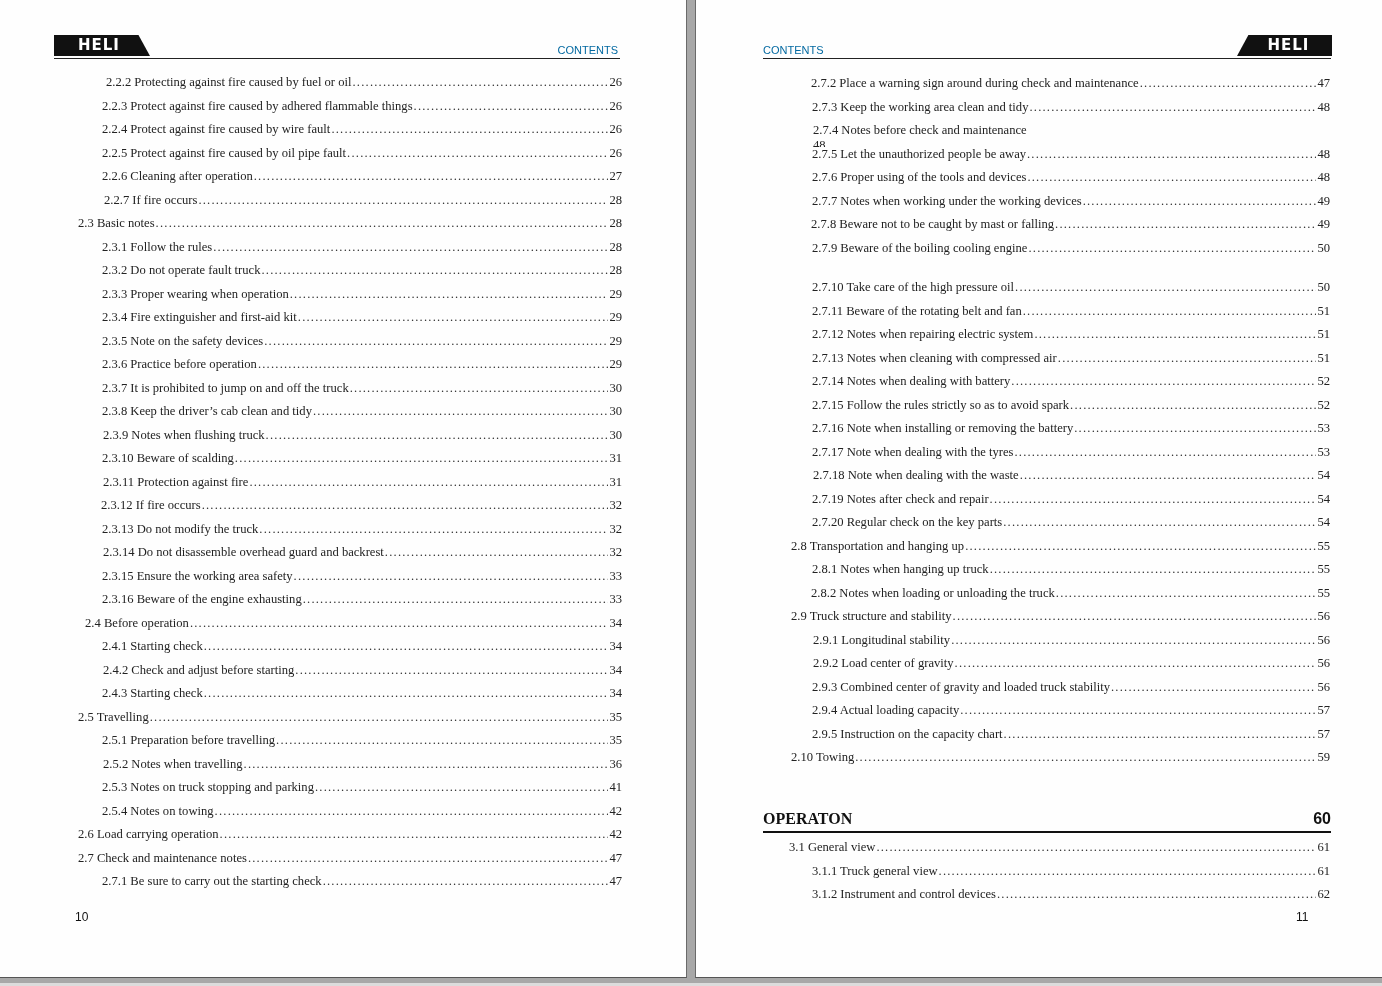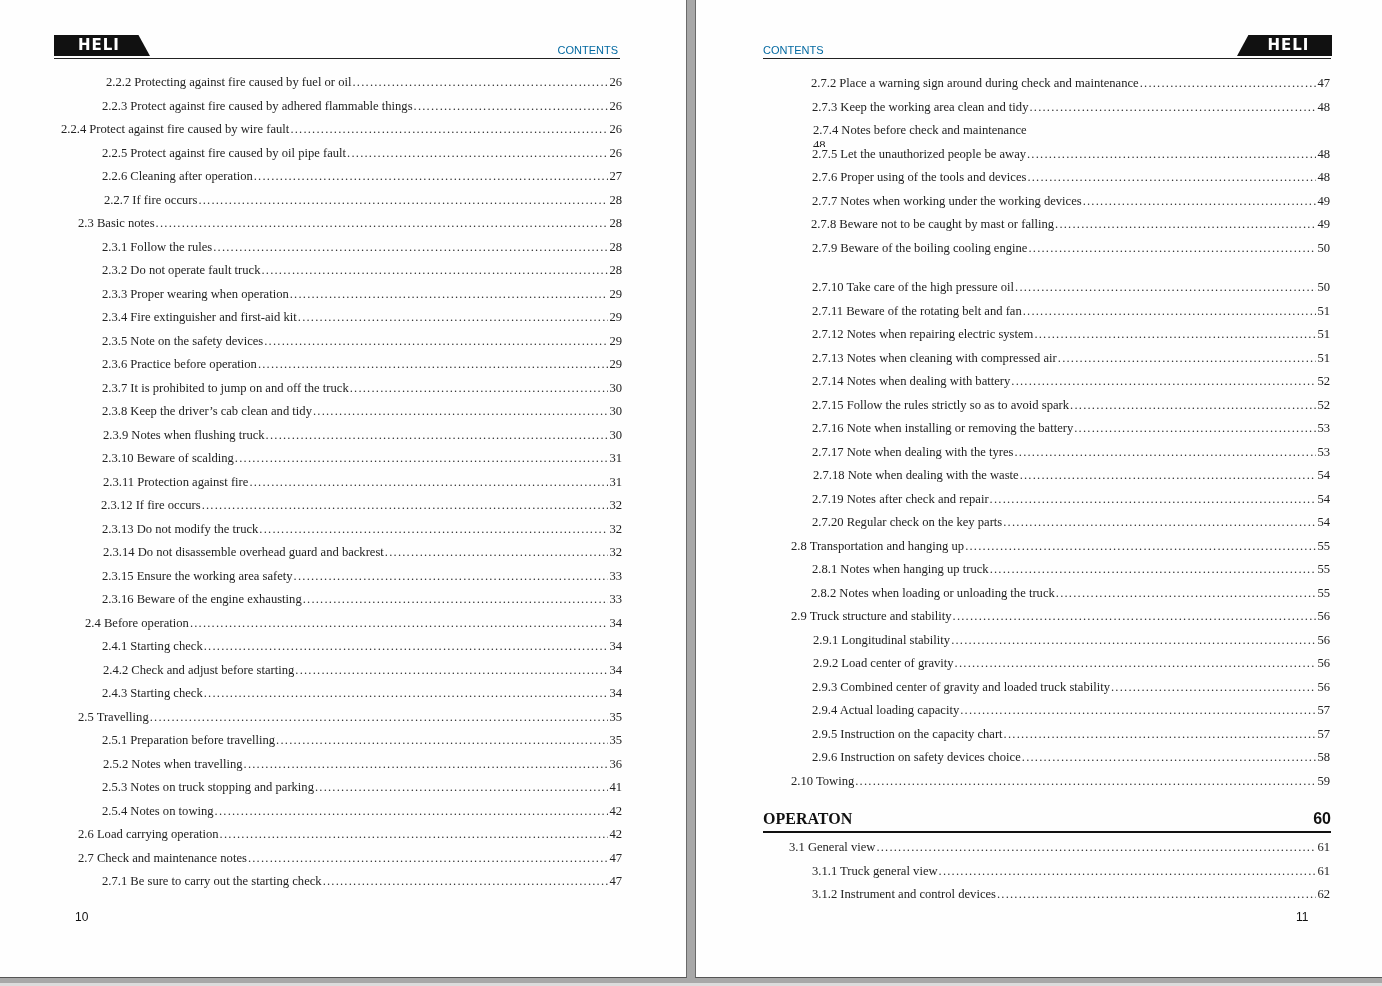--- a/index.html
+++ b/index.html
@@ -74,21 +74,21 @@
       <div class="toc-row" style="padding-left: 106px;">
         <span class="title">2.2.2 Protecting against fire caused by fuel or oil</span>
         <span class="dots"></span>
         <span class="pg">26</span>
       </div>
       <div class="toc-row" style="padding-left: 102px;">
         <span class="title">2.2.3 Protect against fire caused by adhered flammable things</span>
         <span class="dots"></span>
         <span class="pg">26</span>
       </div>
-      <div class="toc-row" style="padding-left: 61px;">
+      <div class="toc-row" style="padding-left: 102px;">
         <span class="title">2.2.4 Protect against fire caused by wire fault</span>
         <span class="dots"></span>
         <span class="pg">26</span>
       </div>
       <div class="toc-row" style="padding-left: 102px;">
         <span class="title">2.2.5 Protect against fire caused by oil pipe fault</span>
         <span class="dots"></span>
         <span class="pg">26</span>
       </div>
       <div class="toc-row" style="padding-left: 102px;">
@@ -387,25 +387,20 @@
       </div>
       <div class="toc-row" style="padding-left: 116px;">
         <span class="title">2.9.4 Actual loading capacity   </span>
         <span class="dots"></span>
         <span class="pg">57</span>
       </div>
       <div class="toc-row" style="padding-left: 116px;">
         <span class="title">2.9.5 Instruction on the capacity chart</span>
         <span class="dots"></span>
         <span class="pg">57</span>
-      </div>
-      <div class="toc-row" style="padding-left: 116px;">
-        <span class="title">2.9.6 Instruction on safety devices choice</span>
-        <span class="dots"></span>
-        <span class="pg">58</span>
       </div>
       <div class="toc-row" style="padding-left: 95px;">
         <span class="title">2.10 Towing</span>
         <span class="dots"></span>
         <span class="pg">59</span>
       </div>
     </div>
   <div class="section-head">
     <span class="name">OPERATON</span>
     <span class="num">60</span>

